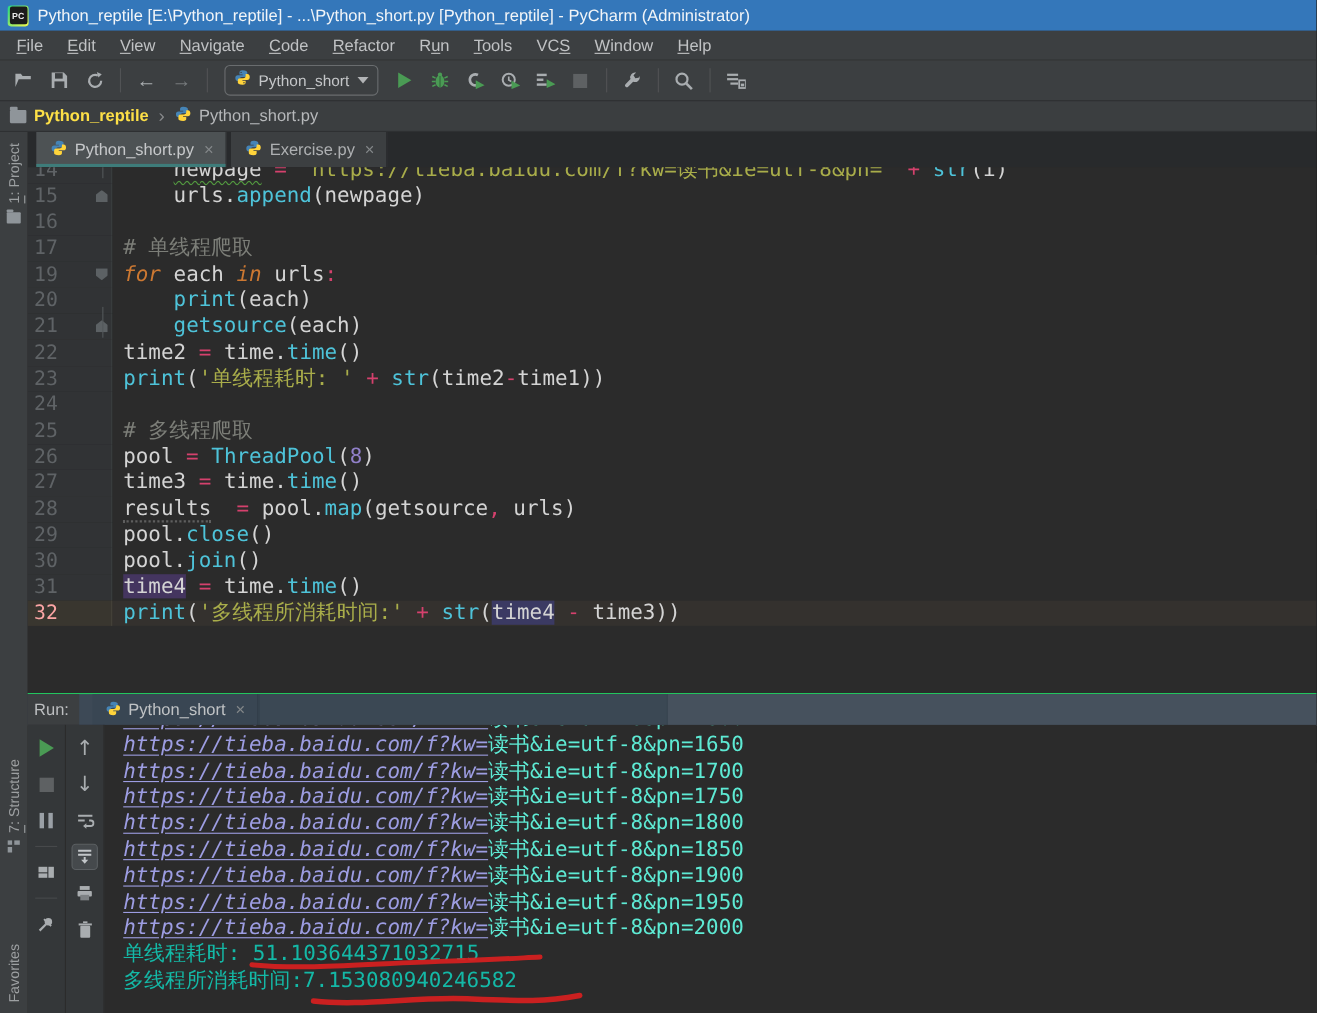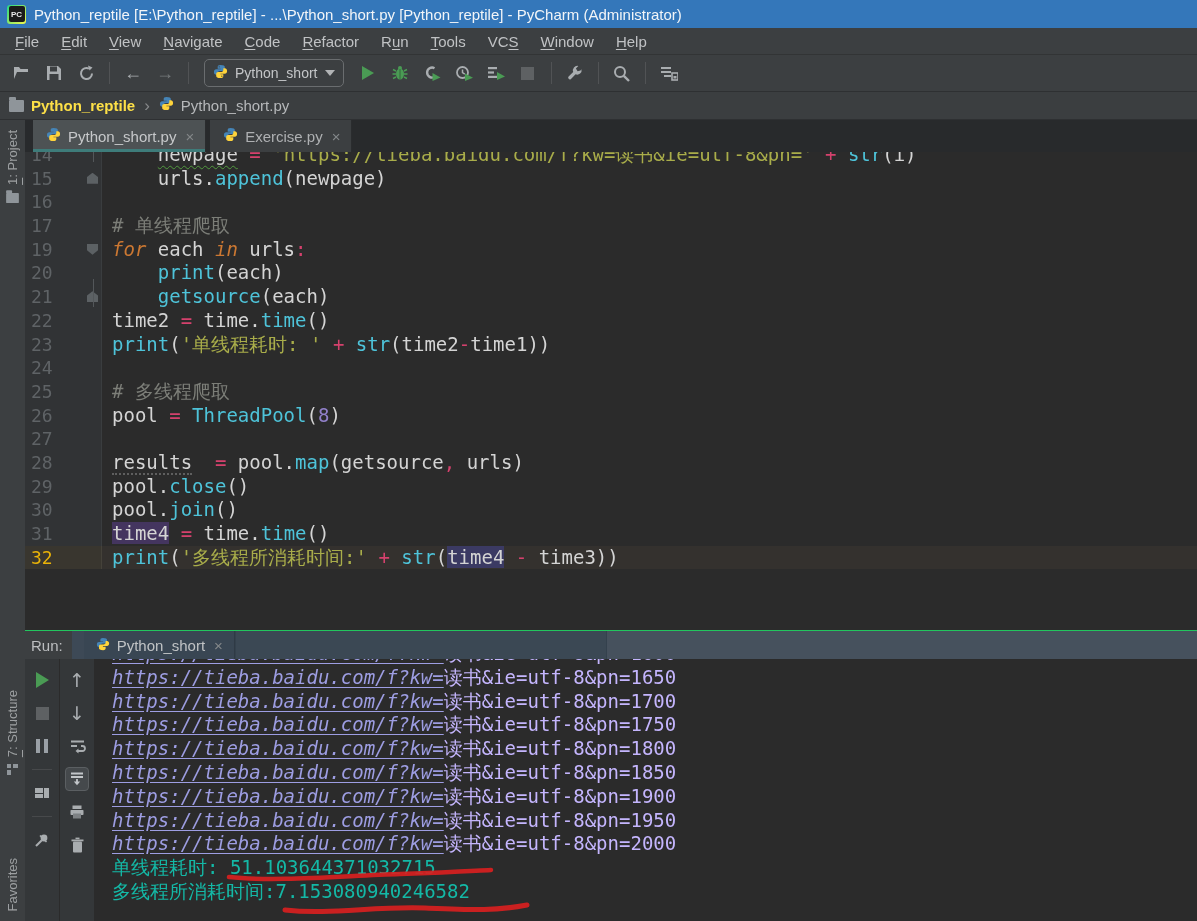--- a/index.html
+++ b/index.html
@@ -58,21 +58,21 @@
   .etab.inactive{background:#3c3f41;color:#aeb0b2;margin-left:4px;}
   .xbtn{color:#84888a;font-size:15px;line-height:1;margin-left:2px;}
   
   .editor{position:absolute;left:25px;top:152px;right:0;height:478px;background:#2b2b2b;overflow:hidden;}
   .codewrap{margin-top:-9px;position:relative;}
   .row{display:flex;height:23.7px;line-height:23.7px;font-family:"DejaVu Sans Mono",monospace;font-size:19px;white-space:pre;}
   .gut{width:77px;flex:0 0 auto;background:#313335;color:#5f6366;font-size:18px;padding-left:6px;
        box-sizing:border-box;position:relative;border-right:1px solid #3a3d3f;}
   .codecell{padding-left:10px;}
   .row.caret{background:#34312e;}
-  .row.caret .gut{background:#39362f;color:#eab308;border-right-color:#45423a;}
+  .row.caret .gut{background:#39362f;color:#fca5a5;border-right-color:#45423a;}
   .fold{position:absolute;right:3px;top:6px;width:11px;height:11px;background:#5c6164;}
   .fold.end{clip-path:polygon(50% 0,100% 40%,100% 100%,0 100%,0 40%);}
   .fold.start{clip-path:polygon(0 0,100% 0,100% 60%,50% 100%,0 60%);}
   .fline{position:absolute;width:1px;background:#53575a;left:68px;z-index:2;}
   .tk-v{color:#d4d4d4;}
   .tk-op{color:#d5416d;}
   .tk-fn{color:#4ec3d9;}
   .tk-kw{color:#cc7832;font-style:italic;}
   .tk-str{color:#a9ad4a;}
   .tk-cmt{color:#7c7e78;}
@@ -99,21 +99,21 @@
   .stopsq{width:13px;height:13px;background:#5e6163;}
   .pausebars{display:flex;gap:4px;}
   .pausebars i{width:4px;height:14px;background:#9aa0a6;}
   .uarrow{font-family:"DejaVu Sans",sans-serif;font-size:19px;color:#a9adb0;line-height:1;}
   
   .console{flex:1;overflow:hidden;font-family:"DejaVu Sans Mono",monospace;font-size:19px;
            line-height:23.8px;padding-left:17px;white-space:pre;color:#d2d3d4;}
   .cline{height:23.8px;}
   .cline.clip{margin-top:-17px;}
   .clink{color:#9d9de2;font-style:italic;text-decoration:underline;text-underline-offset:3px;}
-  .crest{color:#c4b5fd;}
+  .crest{color:#5eead4;}
   .csum{color:#14b8a6;}
   .marks{position:absolute;left:0;top:0;z-index:40;pointer-events:none;}
 </style>
 </head>
 <body>
 
 <div class="app">
 
   <div class="titlebar">
     <div class="pclogo">
@@ -307,21 +307,21 @@
         <div class="row"><div class="gut">16</div><div class="codecell"></div></div>
         <div class="row"><div class="gut">17</div><div class="codecell"><span class="tk-cmt"># 单线程爬取</span></div></div>
         <div class="row"><div class="gut">19<span class="fold start"></span></div><div class="codecell"><span class="tk-kw">for</span><span class="tk-v"> each </span><span class="tk-kw">in</span><span class="tk-v"> urls</span><span class="tk-op">:</span></div></div>
         <div class="row"><div class="gut">20</div><div class="codecell"><span class="tk-v">    </span><span class="tk-fn">print</span><span class="tk-v">(each)</span></div></div>
         <div class="row"><div class="gut">21<span class="fold end"></span></div><div class="codecell"><span class="tk-v">    </span><span class="tk-fn">getsource</span><span class="tk-v">(each)</span></div></div>
         <div class="row"><div class="gut">22</div><div class="codecell"><span class="tk-v">time2 </span><span class="tk-op">=</span><span class="tk-v"> time.</span><span class="tk-fn">time</span><span class="tk-v">()</span></div></div>
         <div class="row"><div class="gut">23</div><div class="codecell"><span class="tk-fn">print</span><span class="tk-v">(</span><span class="tk-str">'单线程耗时: '</span><span class="tk-v"> </span><span class="tk-op">+</span><span class="tk-v"> </span><span class="tk-fn">str</span><span class="tk-v">(time2</span><span class="tk-op">-</span><span class="tk-v">time1))</span></div></div>
         <div class="row"><div class="gut">24</div><div class="codecell"></div></div>
         <div class="row"><div class="gut">25</div><div class="codecell"><span class="tk-cmt"># 多线程爬取</span></div></div>
         <div class="row"><div class="gut">26</div><div class="codecell"><span class="tk-v">pool </span><span class="tk-op">=</span><span class="tk-v"> </span><span class="tk-fn">ThreadPool</span><span class="tk-v">(</span><span class="tk-num">8</span><span class="tk-v">)</span></div></div>
-        <div class="row"><div class="gut">27</div></div>
+        <div class="row"><div class="gut">27</div><div class="codecell"><span class="tk-v">time3 </span><span class="tk-op">=</span><span class="tk-v"> time.</span><span class="tk-fn">time</span><span class="tk-v">()</span></div></div>
         <div class="row"><div class="gut">28</div><div class="codecell"><span class="tk-v dotu">results</span><span class="tk-v">  </span><span class="tk-op">=</span><span class="tk-v"> pool.</span><span class="tk-fn">map</span><span class="tk-v">(getsource</span><span class="tk-op">,</span><span class="tk-v"> urls)</span></div></div>
         <div class="row"><div class="gut">29</div><div class="codecell"><span class="tk-v">pool.</span><span class="tk-fn">close</span><span class="tk-v">()</span></div></div>
         <div class="row"><div class="gut">30</div><div class="codecell"><span class="tk-v">pool.</span><span class="tk-fn">join</span><span class="tk-v">()</span></div></div>
         <div class="row"><div class="gut">31</div><div class="codecell"><span class="tk-v hl-w">time4</span><span class="tk-v"> </span><span class="tk-op">=</span><span class="tk-v"> time.</span><span class="tk-fn">time</span><span class="tk-v">()</span></div></div>
         <div class="row caret"><div class="gut">32</div><div class="codecell"><span class="tk-fn">print</span><span class="tk-v">(</span><span class="tk-str">'多线程所消耗时间:'</span><span class="tk-v"> </span><span class="tk-op">+</span><span class="tk-v"> </span><span class="tk-fn">str</span><span class="tk-v">(</span><span class="tk-v hl-r">time4</span><span class="tk-v"> </span><span class="tk-op">-</span><span class="tk-v"> time3))</span></div></div>
       </div>
   </div>
 
   <div class="runstrip">
     <div class="runlabelbox">Run:</div>

